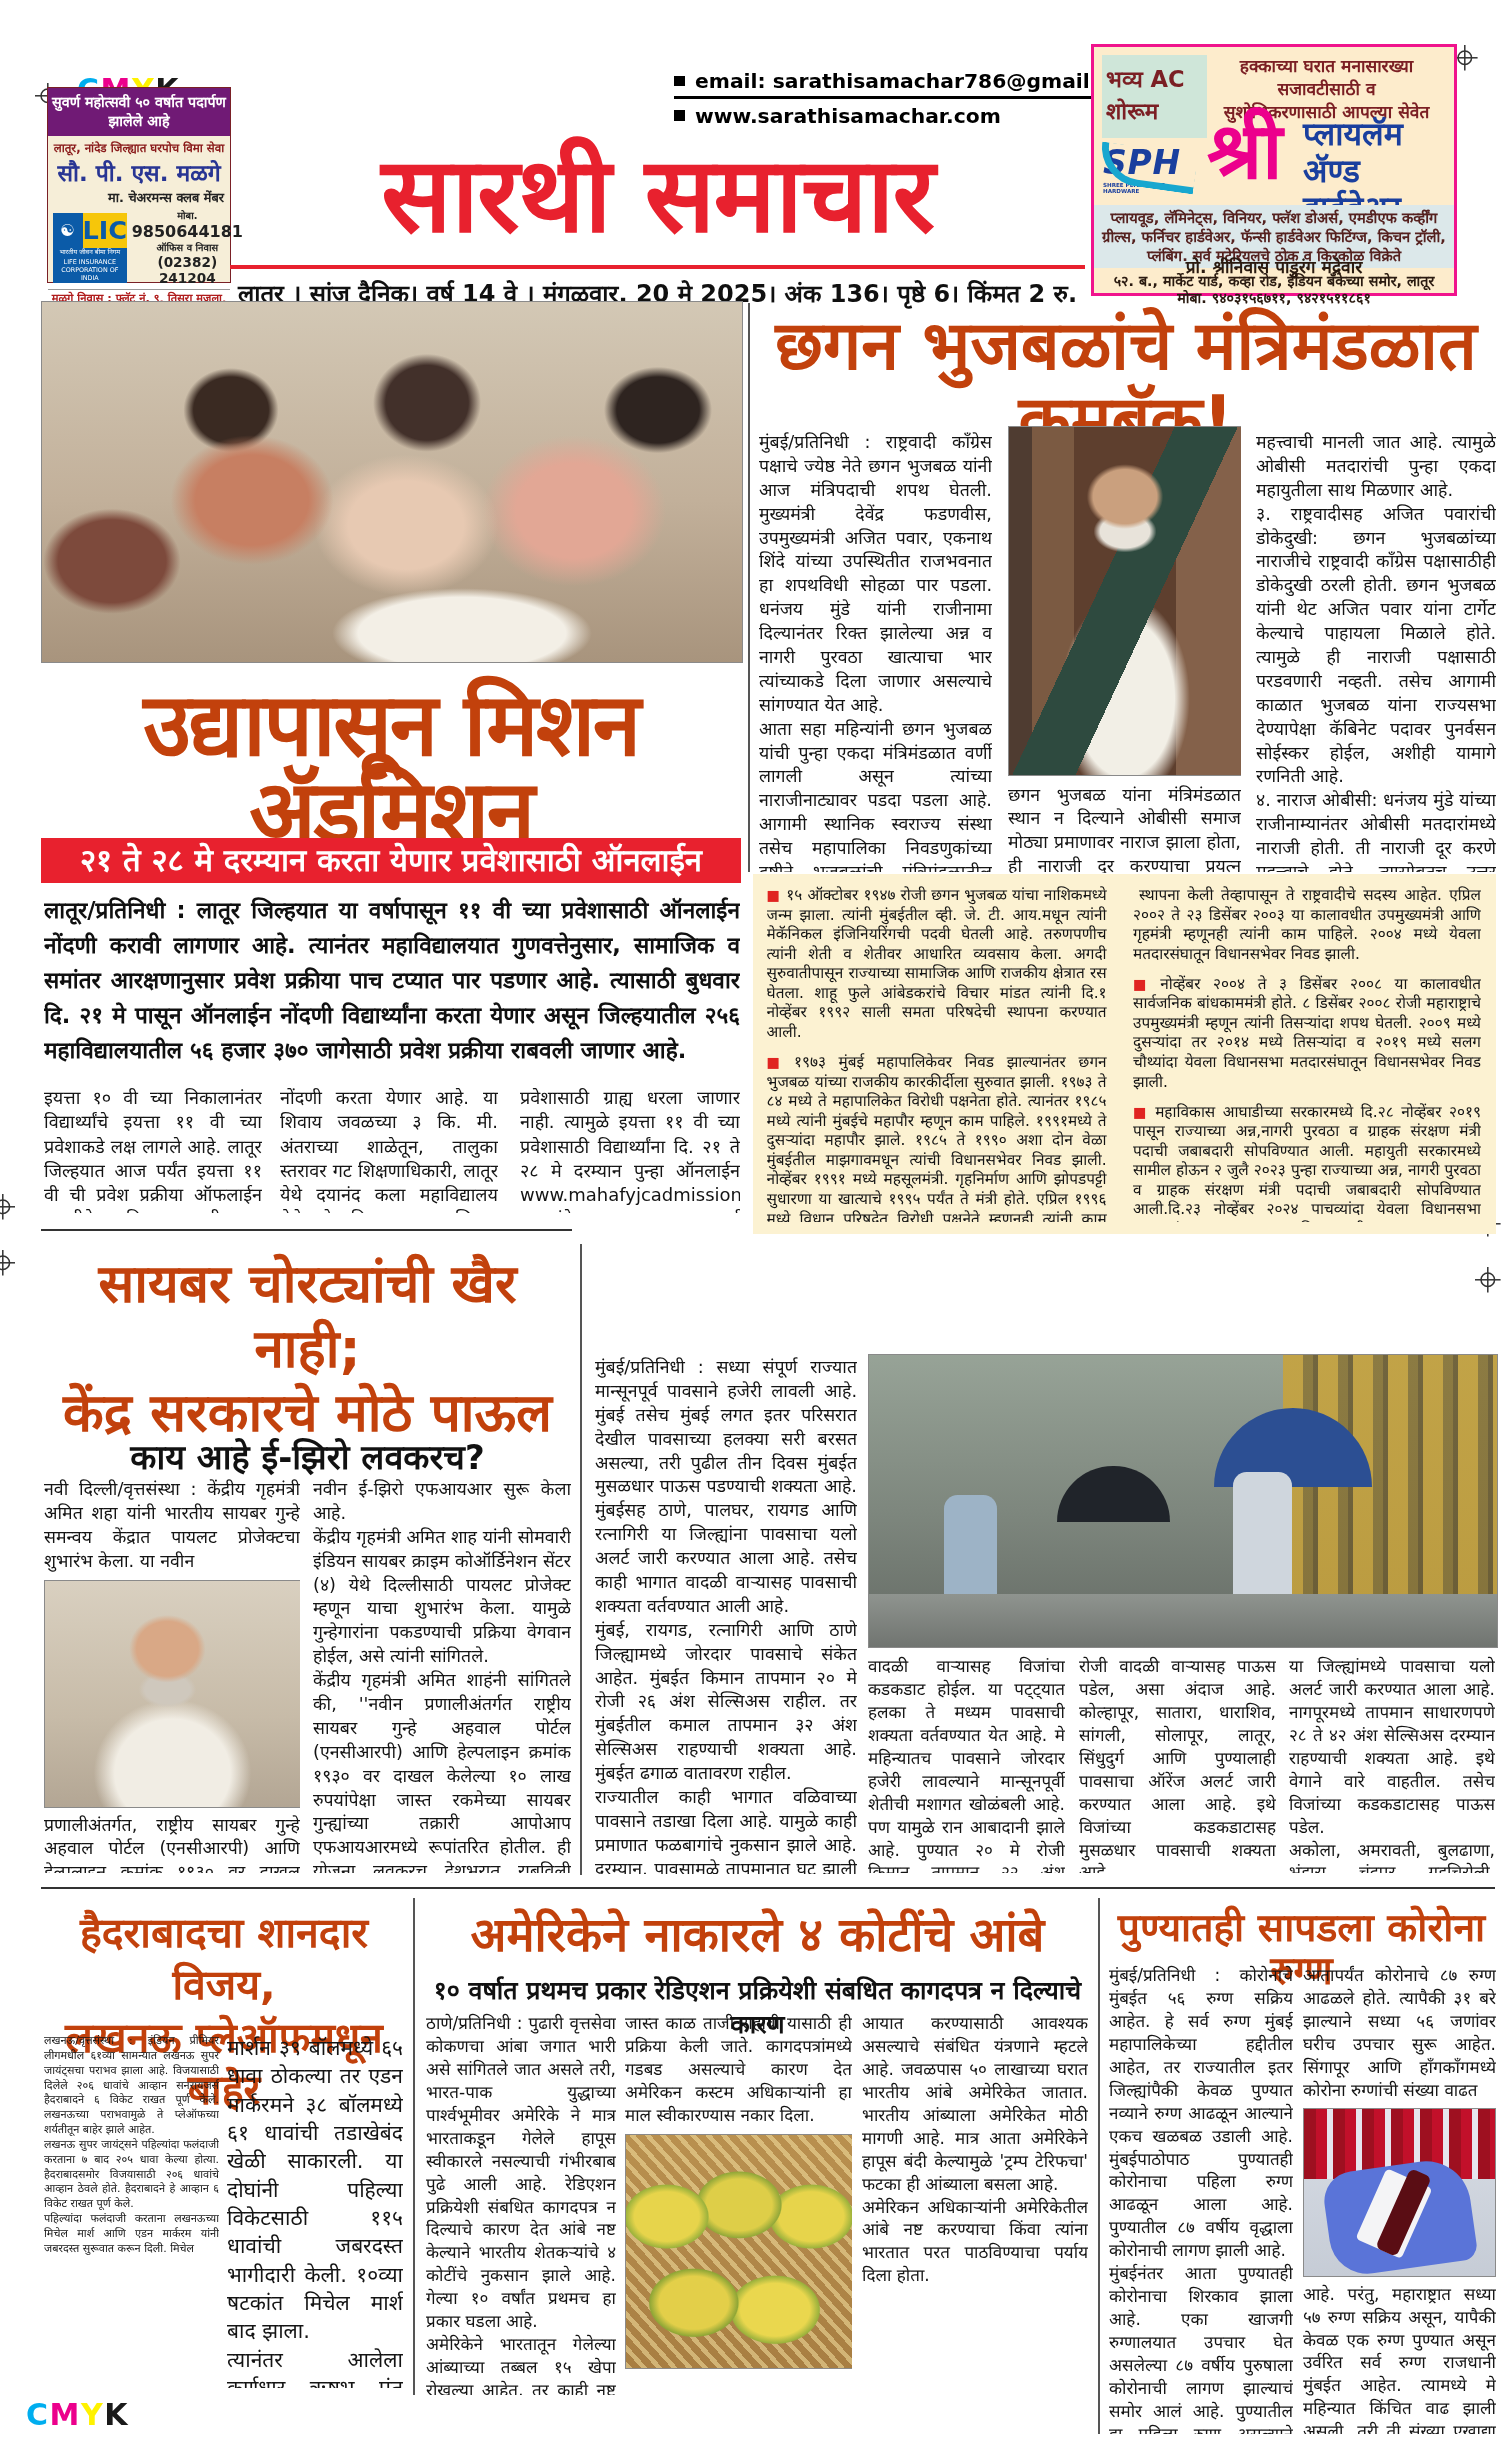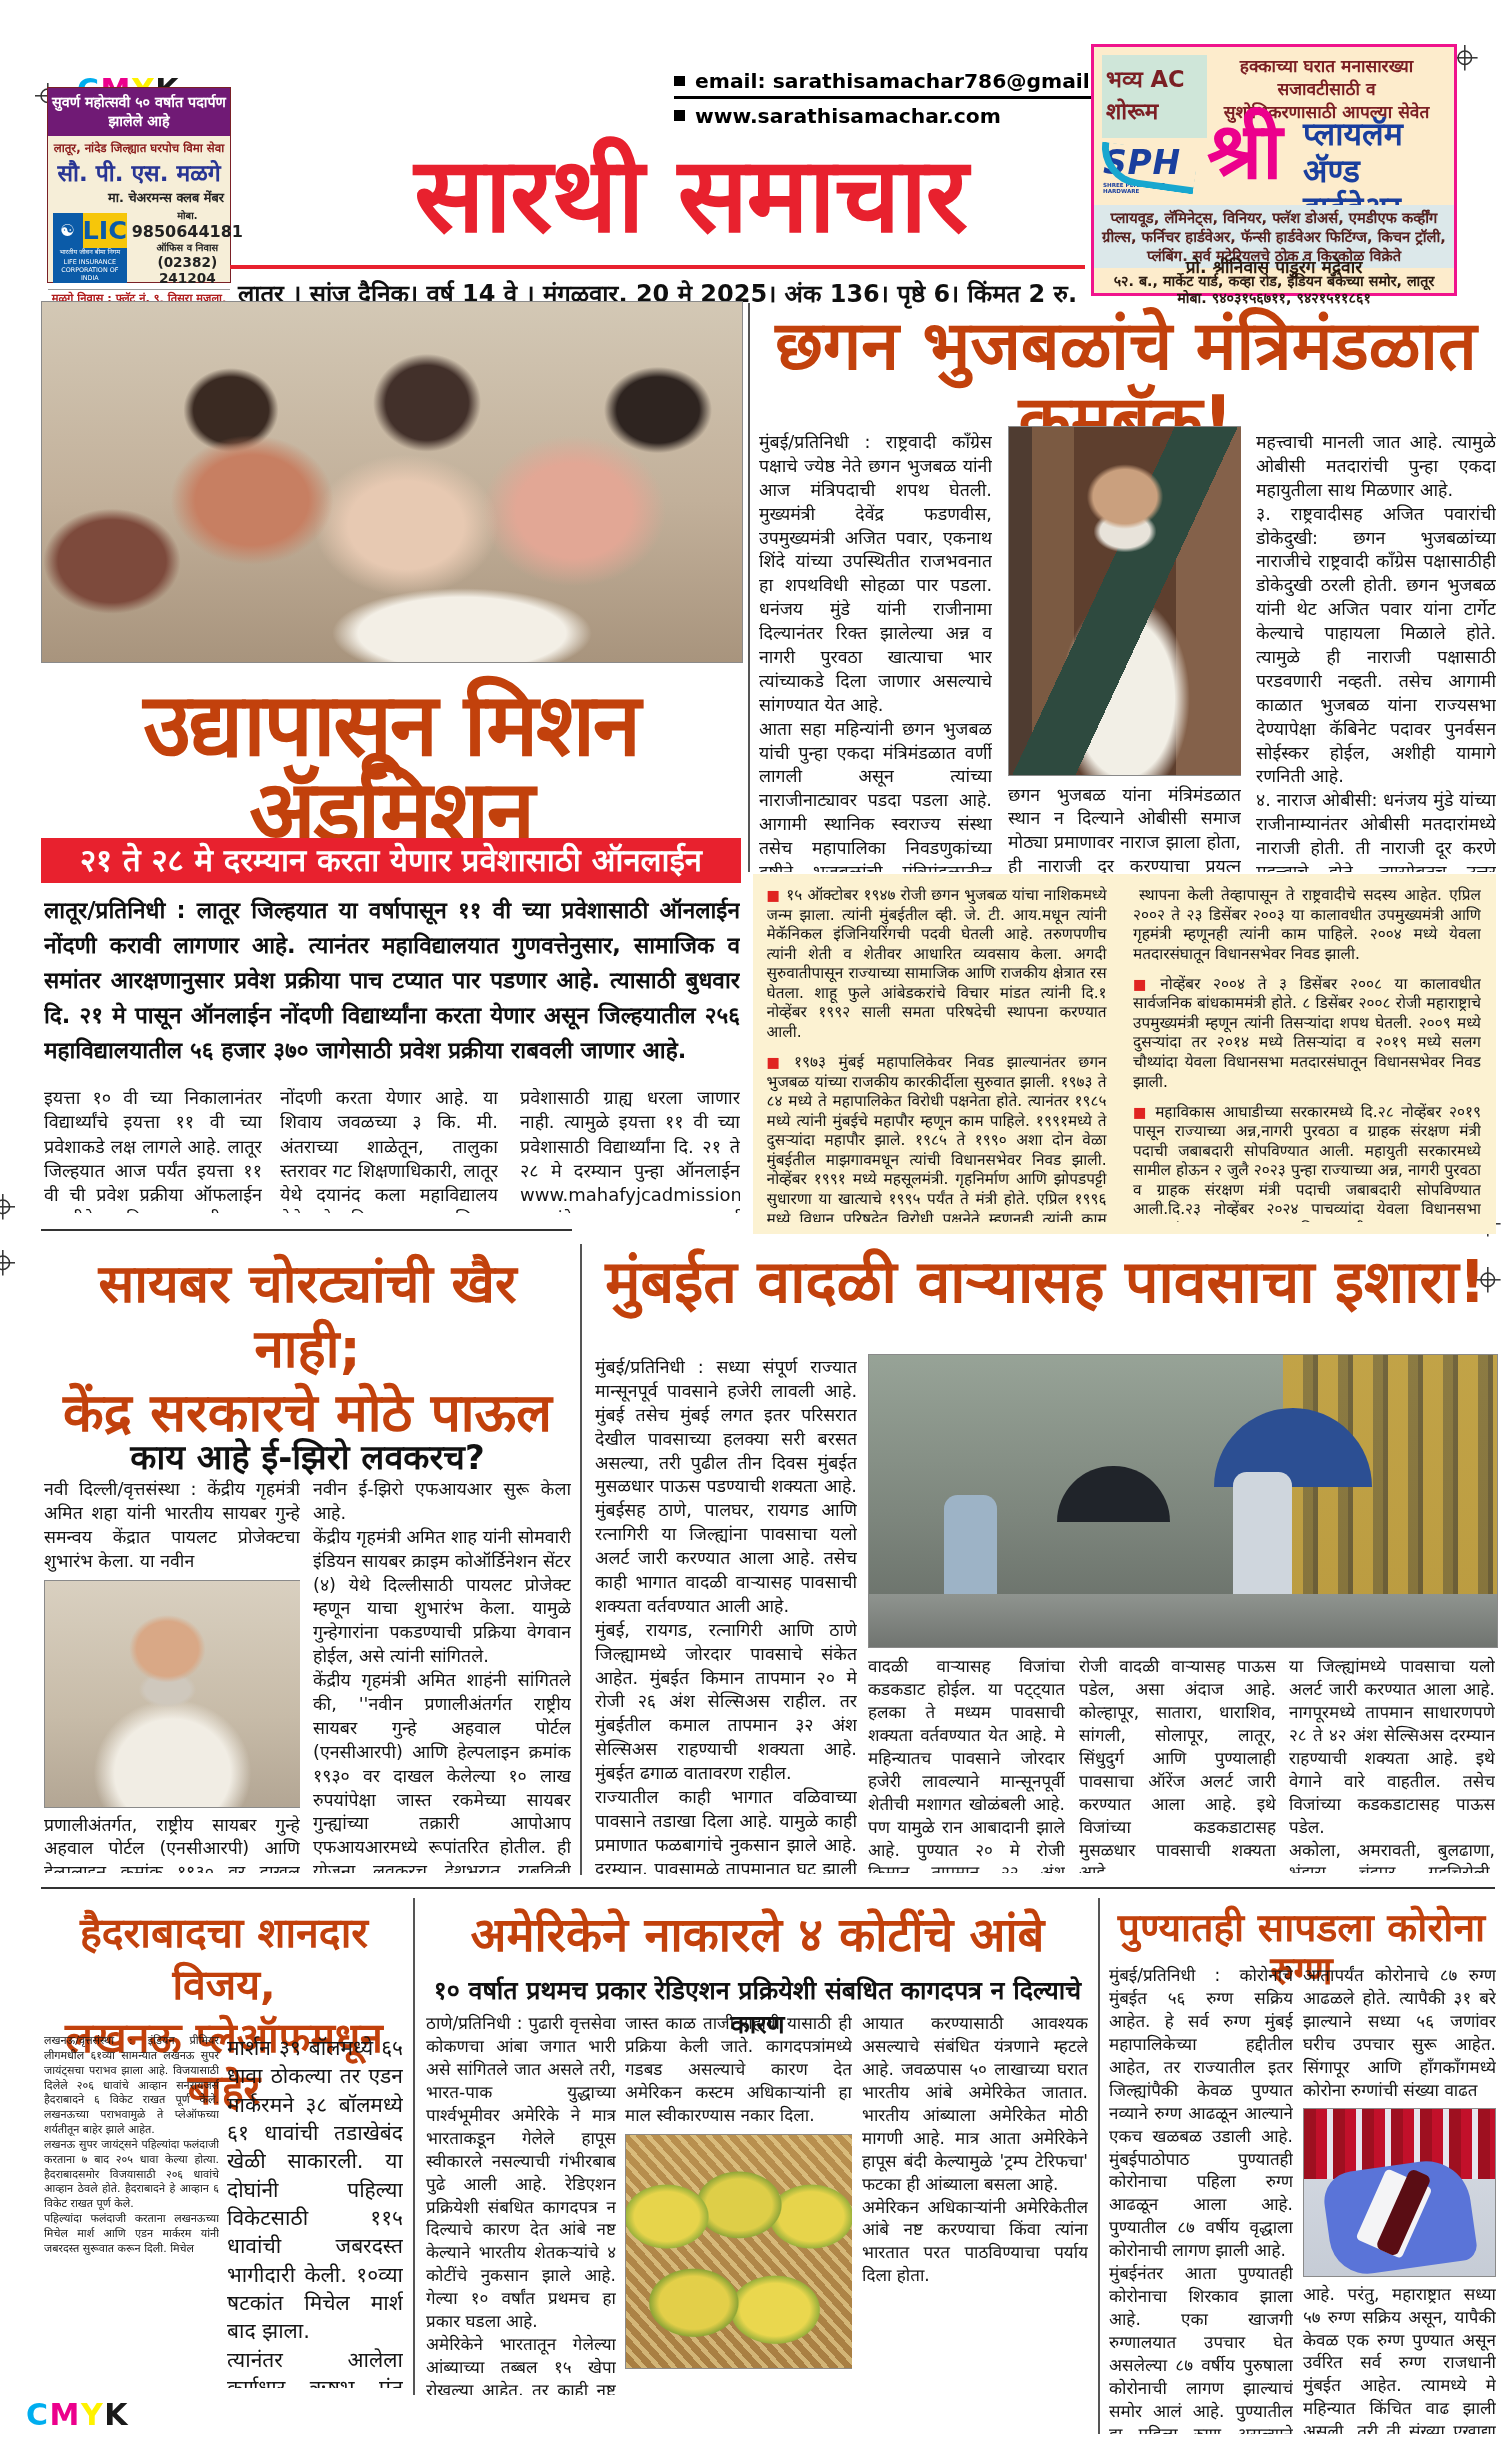--- a/index.html
+++ b/index.html
@@ -199,21 +199,21 @@
     <div class="contact-row" style="border-bottom:3px solid #000;padding-bottom:3px;">
       <span class="sq"></span>
       <span>email: sarathisamachar786@gmail.com</span>
     </div>
     <div class="contact-row" style="margin-top:4.5px;">
       <span class="sq"></span>
       <span>www.sarathisamachar.com</span>
     </div>
   </div>
 
-  <div class="abs masthead" style="left:230px;top:143px;width:855px;margin-left:33px;">सारथी समाचार</div>
+  <div class="abs masthead" style="left:230px;top:143px;width:855px;">सारथी समाचार</div>
   <div class="abs mastrule" style="left:230px;top:265px;width:855px;"></div>
   <div class="abs dateline" style="left:230px;top:276px;width:855px;">लातूर । सांज दैनिक। वर्ष 14 वे । मंगळवार, 20 मे 2025। अंक 136। पृष्ठे 6। किंमत 2 रु.</div>
 
   <div class="abs sph">
     <div class="acbox">भव्य AC शोरूम</div>
     <div class="tag">हक्काच्या घरात मनासारख्या सजावटीसाठी व
 सुशोभिकरणासाठी आपल्या सेवेत</div>
     <div class="sphlogo">
       <div class="swoosh"></div>
       <div class="txt">SPH</div>
@@ -279,21 +279,20 @@
     <div class="photo ph-shah" style="width:255px;height:226px;margin:6px 0;"></div>
     <div class="body-text" style="font-size:17.7px;">प्रणालीअंतर्गत, राष्ट्रीय सायबर गुन्हे अहवाल पोर्टल (एनसीआरपी) आणि हेल्पलाइन क्रमांक १९३० वर दाखल केलेल्या १० लाख रुपयांपेक्षा जास्त रकमेच्या सायबर गुन्ह्यांच्या तक्रारी आपोआप एफआयआरमध्ये रूपांतरित होतील. सायबर गुन्हेगारांना घालण्यासाठी सरकारने आणखी एक नवीन पाऊल उचलले आहे. सरकारने एक</div>
   </div>
   <div class="abs body-text" style="left:313px;top:1478px;width:258px;height:395px;font-size:17.7px;">नवीन ई-झिरो एफआयआर सुरू केला आहे.
 केंद्रीय गृहमंत्री अमित शाह यांनी सोमवारी इंडियन सायबर क्राइम कोऑर्डिनेशन सेंटर (४) येथे दिल्लीसाठी पायलट प्रोजेक्ट म्हणून याचा शुभारंभ केला. यामुळे गुन्हेगारांना पकडण्याची प्रक्रिया वेगवान होईल, असे त्यांनी सांगितले.
 केंद्रीय गृहमंत्री अमित शाहंनी सांगितले की, ''नवीन प्रणालीअंतर्गत राष्ट्रीय सायबर गुन्हे अहवाल पोर्टल (एनसीआरपी) आणि हेल्पलाइन क्रमांक १९३० वर दाखल केलेल्या १० लाख रुपयांपेक्षा जास्त रकमेच्या सायबर गुन्ह्यांच्या तक्रारी आपोआप एफआयआरमध्ये रूपांतरित होतील. ही योजना लवकरच देशभरात राबविली जाईल.
 याबाबत अमित शाह यांनी 'एक्स' वर लिहिले की, दिल्लीसाठी पायलट प्रोजेक्ट म्हणून सुरू करण्यात आलेली ही नवीन प्रणाली लवकरच ते देशभरात विस्तारित केली जाईल.</div>
 
   <div class="abs vrule" style="left:580px;top:1244px;height:631px;"></div>
 
-  <div class="abs headline rain-head" style="left:595px;top:1250px;width:901px;">मुंबईत वादळी वाऱ्यासह पावसाचा इशारा!</div>
   <div class="abs body-text" style="left:595px;top:1356px;width:262px;height:518px;font-size:17.7px;">मुंबई/प्रतिनिधी : सध्या संपूर्ण राज्यात मान्सूनपूर्व पावसाने हजेरी लावली आहे. मुंबई तसेच मुंबई लगत इतर परिसरात देखील पावसाच्या हलक्या सरी बरसत असल्या, तरी पुढील तीन दिवस  मुंबईत मुसळधार पाऊस पडण्याची शक्यता आहे. मुंबईसह ठाणे, पालघर, रायगड आणि रत्नागिरी या जिल्ह्यांना पावसाचा यलो अलर्ट जारी करण्यात आला आहे. तसेच काही भागात वादळी वाऱ्यासह पावसाची शक्यता वर्तवण्यात आली आहे.
 मुंबई, रायगड, रत्नागिरी आणि ठाणे जिल्ह्यामध्ये जोरदार पावसाचे संकेत आहेत. मुंबईत किमान तापमान २० मे रोजी २६ अंश सेल्सिअस राहील. तर मुंबईतील कमाल तापमान ३२ अंश सेल्सिअस राहण्याची शक्यता आहे. मुंबईत ढगाळ वातावरण राहील.
 राज्यातील काही भागात वळिवाच्या पावसाने तडाखा दिला आहे. यामुळे काही प्रमाणात फळबागांचे नुकसान झाले आहे. दरम्यान, पावसामुळे तापमानात घट झाली असली तरी उकाडा मात्र कायम आहे. सकाळी ११ ते १२ पर्यंत उन्हाचा ताप आणि दुपारनंतर वादळी पाऊस असे वातावरण अनेक भागात आहे.  आज कोकण, मध्य महाराष्ट्रासह मराठवाड्यात पुन्हा पाऊस हजेरी लावणार आहे.</div>
   <div class="abs photo ph-rain" style="left:868px;top:1354px;width:628px;height:292px;">
     <div class="fence"></div>
     <div class="umb1"></div>
     <div class="umb2"></div>
     <div class="fig1"></div>
     <div class="fig2"></div>
     <div class="road"></div>

